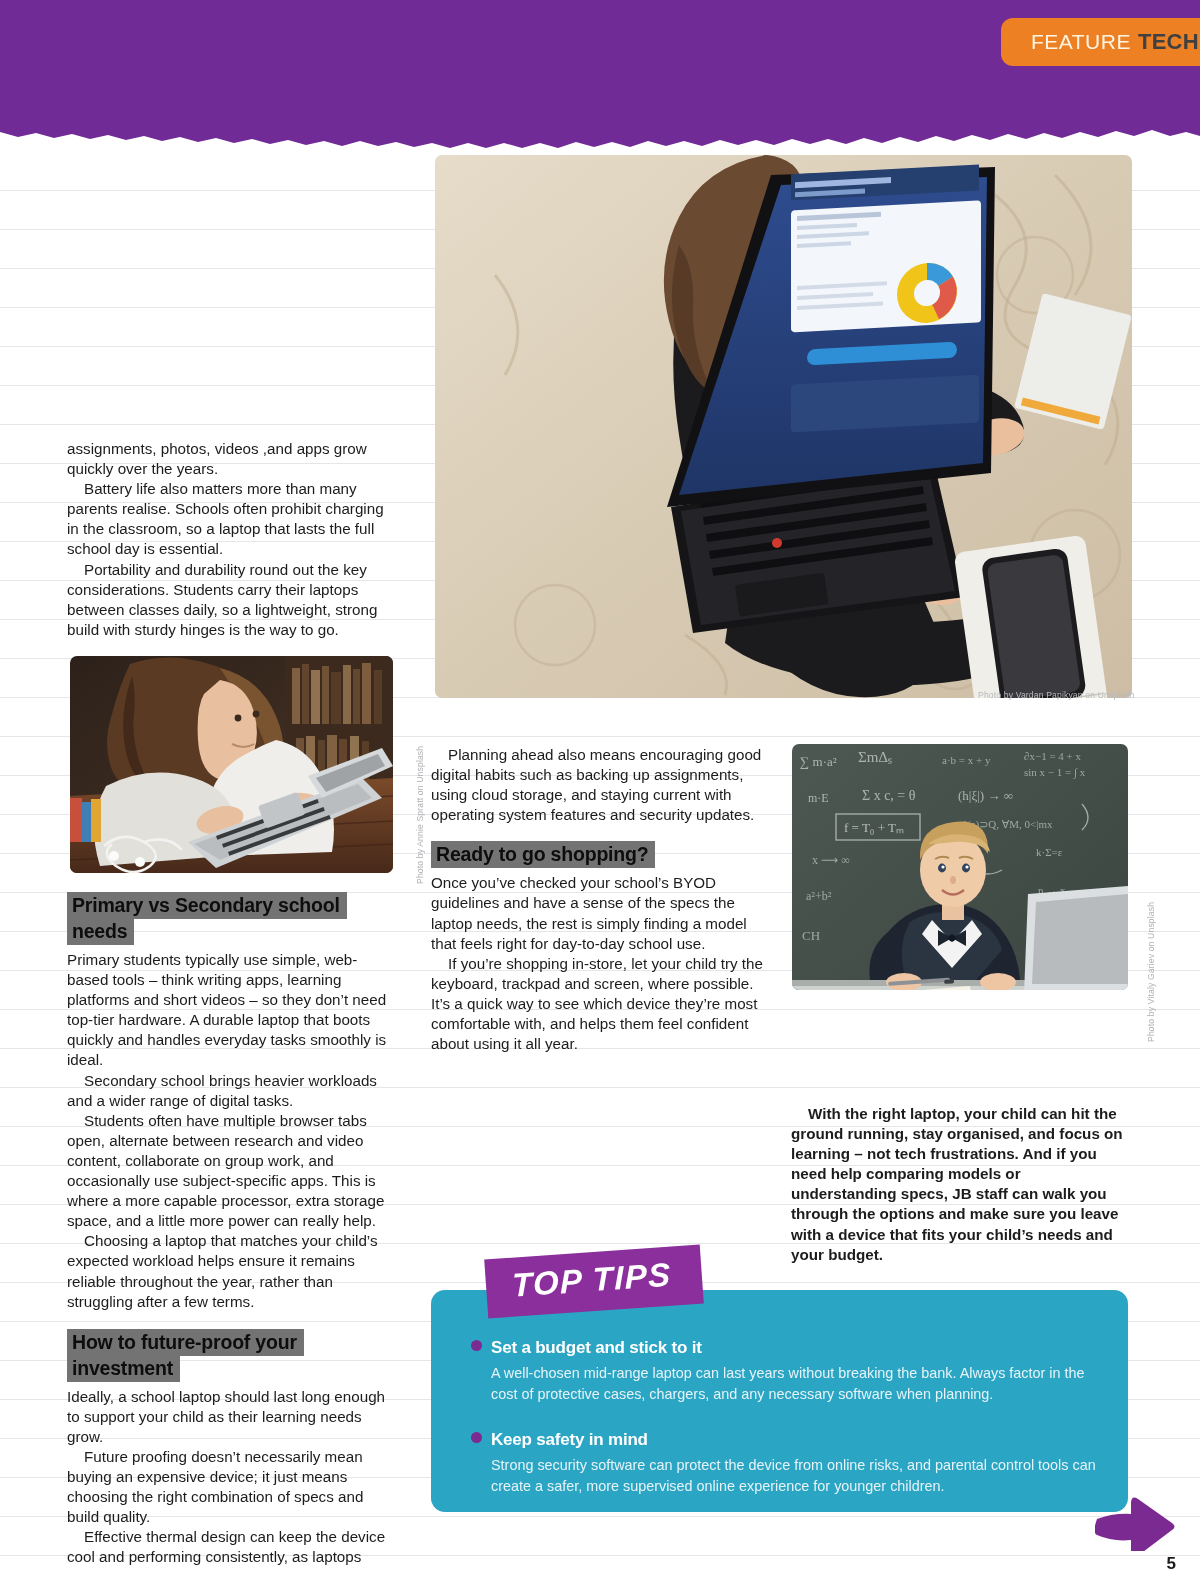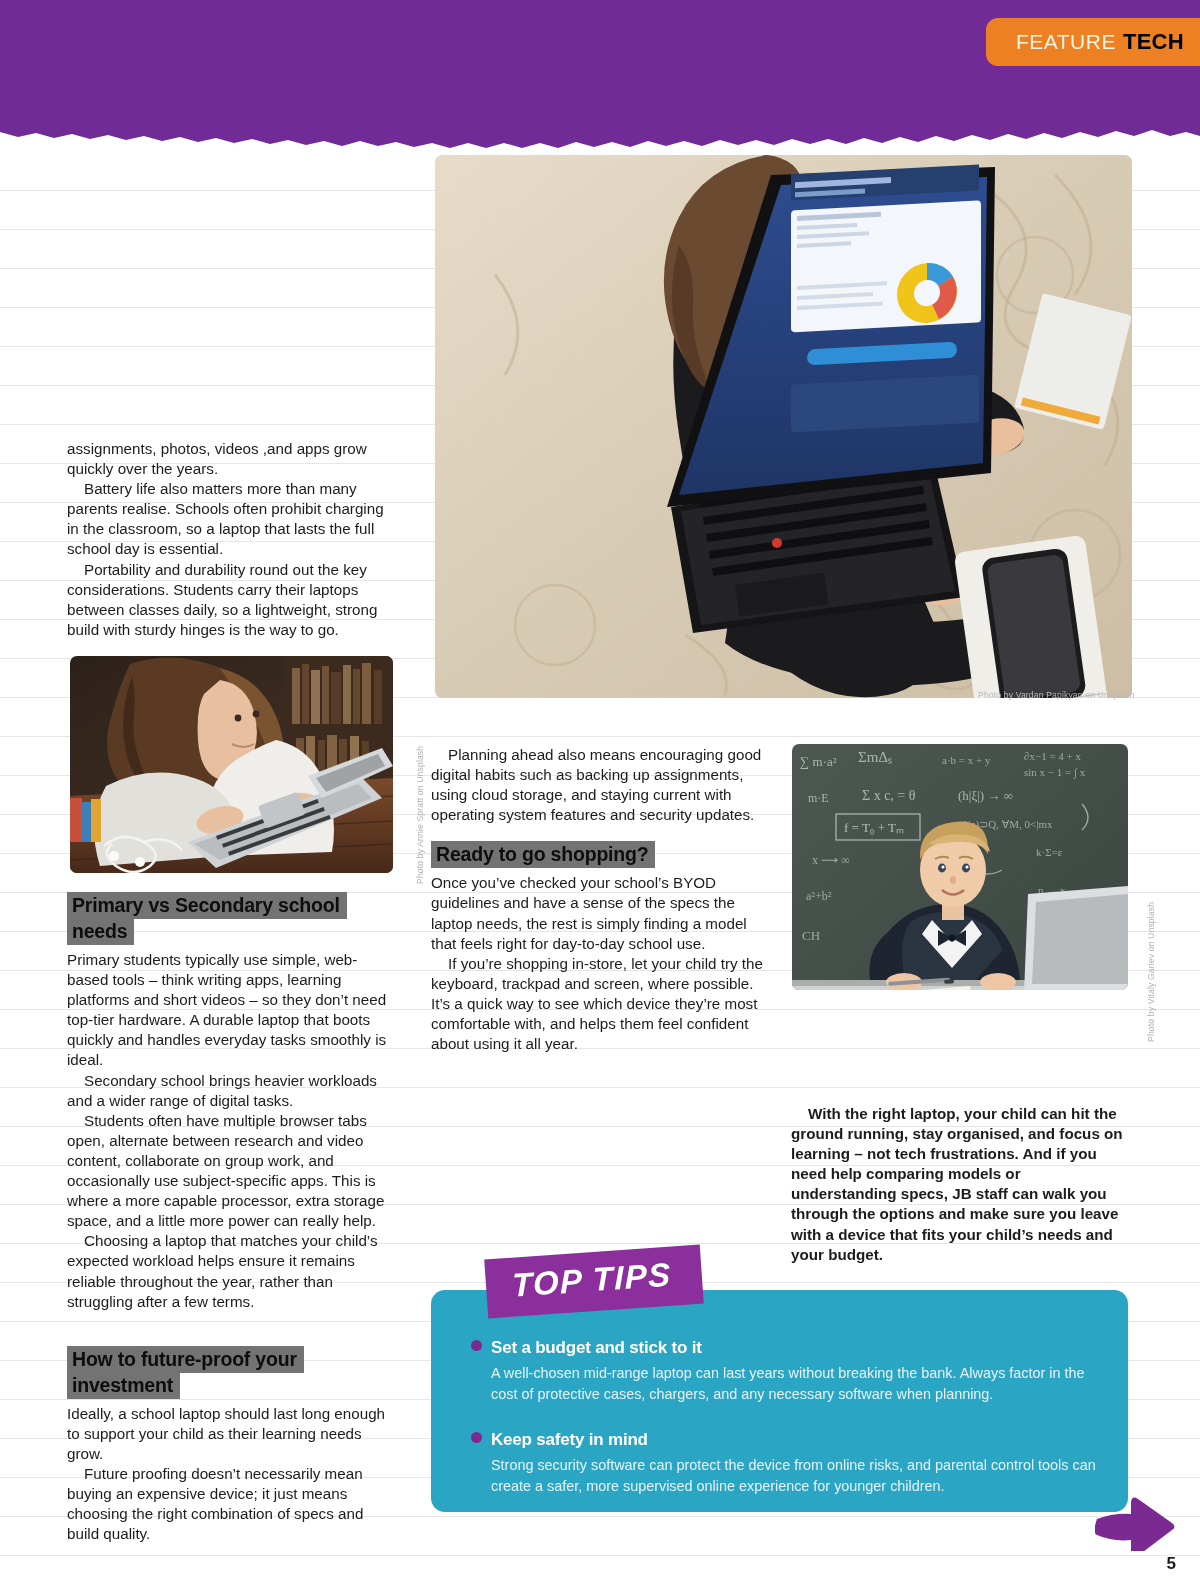--- a/index.html
+++ b/index.html
@@ -43,35 +43,35 @@
   }
   .banner-fill svg { display: block; }
 
   .feature-tab {
     position: absolute;
     top: 18px;
     right: 0;
     height: 48px;
     background: #ED8023;
     border-radius: 12px 0 0 12px;
-    padding: 0 16px 0 30px;
+    padding: 0 1px 0 30px;
     display: flex;
     align-items: center;
     gap: 7px;
     z-index: 7;
   }
   .feature-tab .ft-light {
     color: #FFF4E2;
     font-size: 21px;
     font-weight: 400;
     letter-spacing: 0.5px;
     font-family: "Liberation Sans", sans-serif;
   }
   .feature-tab .ft-bold {
-    color: #000000;
+    color: #404040;
     font-size: 22px;
     font-weight: 700;
     letter-spacing: 0.3px;
     font-family: "Liberation Sans", sans-serif;
   }
 
   
   .col {
     position: absolute;
     z-index: 3;
@@ -517,25 +517,26 @@
 
 <div class="col col-left" style="top:892px;">
   <div class="hl-wrap" style="margin-top:0;">
     <h2 class="hl">Primary vs Secondary school needs</h2>
   </div>
   <p class="body">Primary students typically use simple, web-based tools – think writing apps, learning platforms and short videos – so they don’t need top-tier hardware. A durable laptop that boots quickly and handles everyday tasks smoothly is ideal.</p>
   <p class="body ind">Secondary school brings heavier workloads and a wider range of digital tasks.</p>
   <p class="body ind">Students often have multiple browser tabs open, alternate between research and video content, collaborate on group work, and occasionally use subject-specific apps. This is where a more capable processor, extra storage space, and a little more power can really help.</p>
   <p class="body ind">Choosing a laptop that matches your child’s expected workload helps ensure it remains reliable throughout the year, rather than struggling after a few terms.</p>
 
-  <div class="hl-wrap" style="margin-top:34px;">
+  <div class="hl-wrap" style="margin-top:17px;">
     <h2 class="hl">How to future-proof your investment</h2>
   </div>
   <p class="body">Ideally, a school laptop should last long enough to support your child as their learning needs grow.</p>
   <p class="body ind">Future proofing doesn’t necessarily mean buying an expensive device; it just means choosing the right combination of specs and build quality.</p>
+  <p class="body ind">Effective thermal design can keep the device cool and performing consistently, as laptops</p>
 </div>
 
 <div class="col col-mid" style="top:745px;">
   <p class="body ind">Planning ahead also means encouraging good digital habits such as backing up assignments, using cloud storage, and staying current with operating system features and security updates.</p>
 
   <div class="hl-wrap" style="margin-top:16px;">
     <h2 class="hl">Ready to go shopping?</h2>
   </div>
   <p class="body">Once you’ve checked your school’s BYOD guidelines and have a sense of the specs the laptop needs, the rest is simply finding a model that feels right for day-to-day school use.</p>
   <p class="body ind">If you’re shopping in-store, let your child try the keyboard, trackpad and screen, where possible. It’s a quick way to see which device they’re most comfortable with, and helps them feel confident about using it all year.</p>

